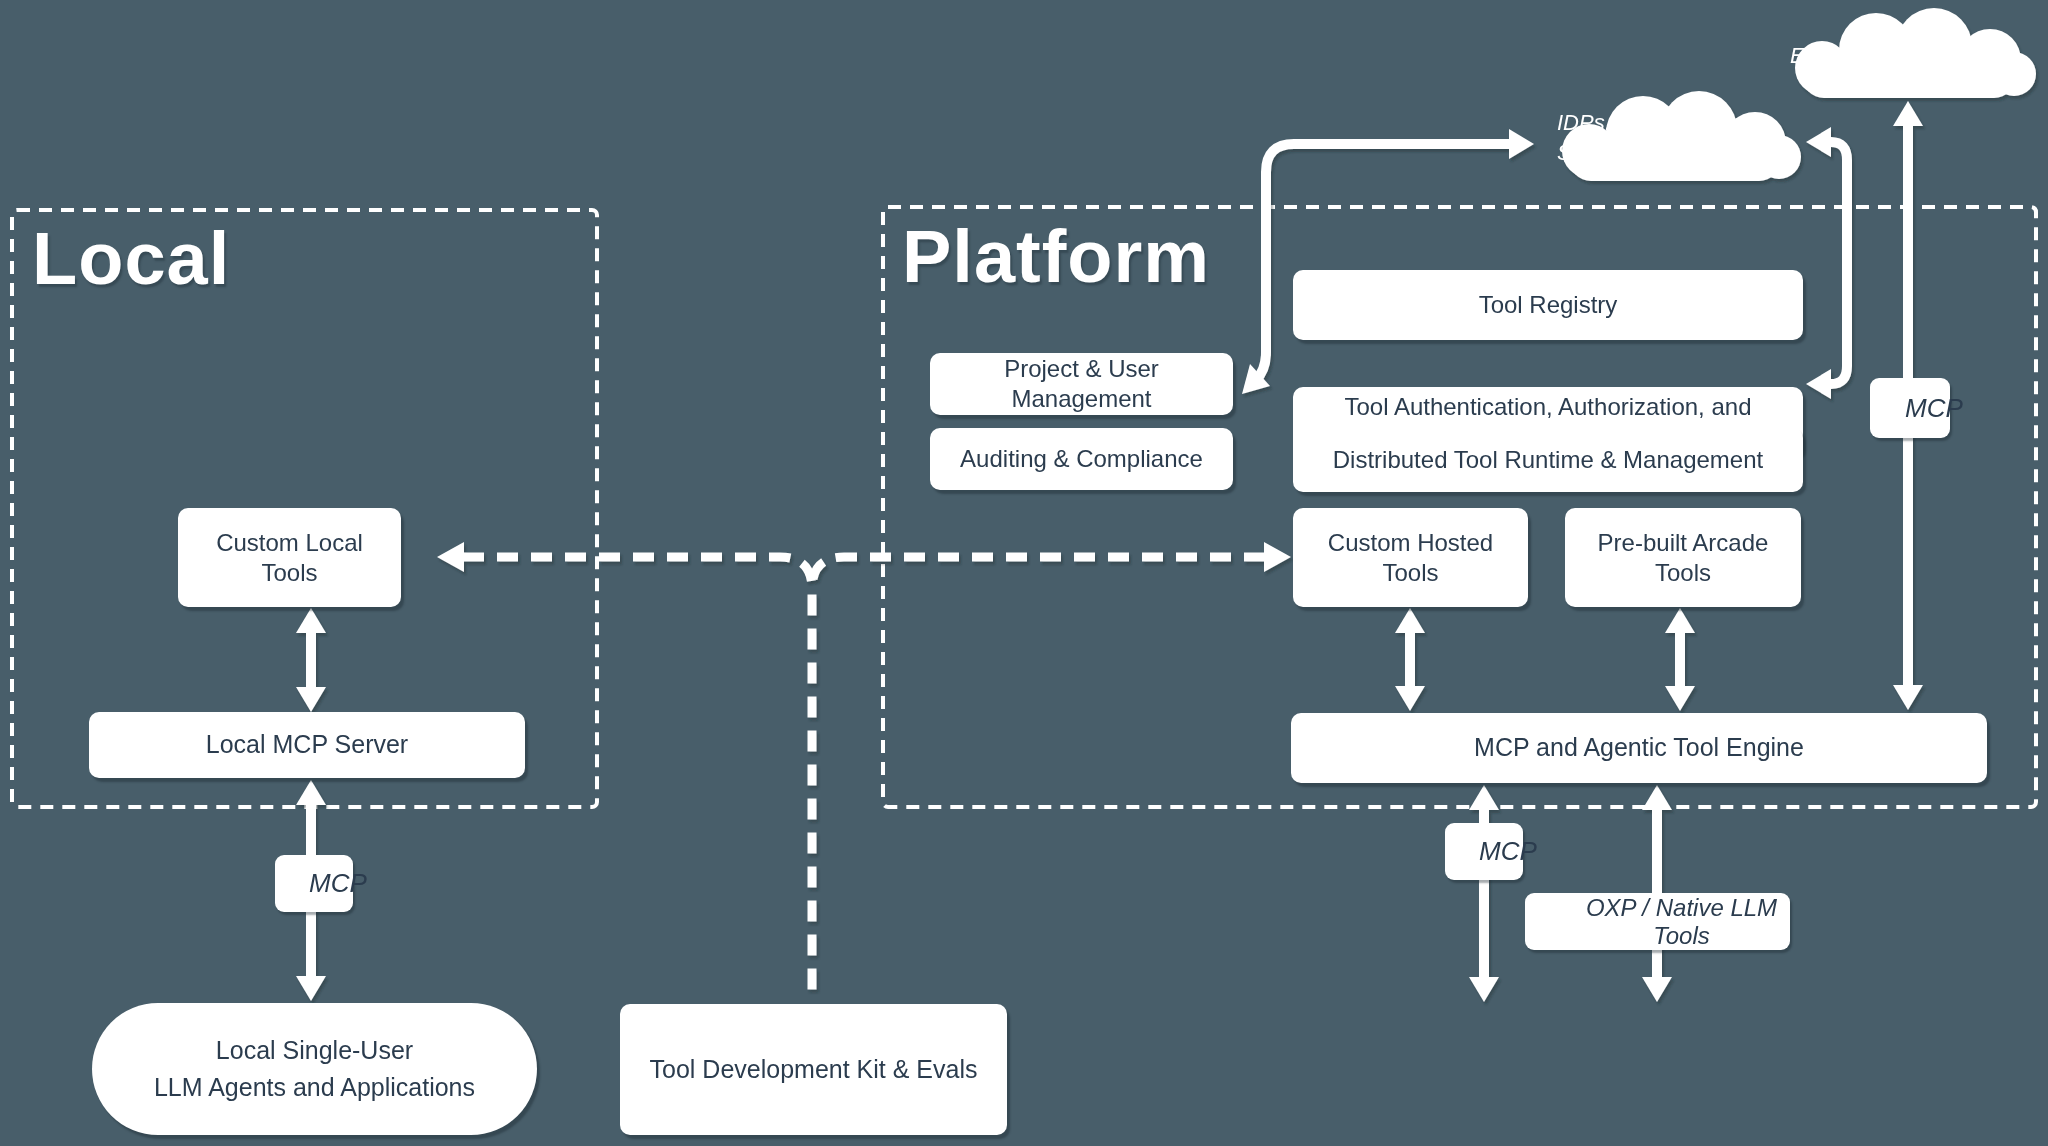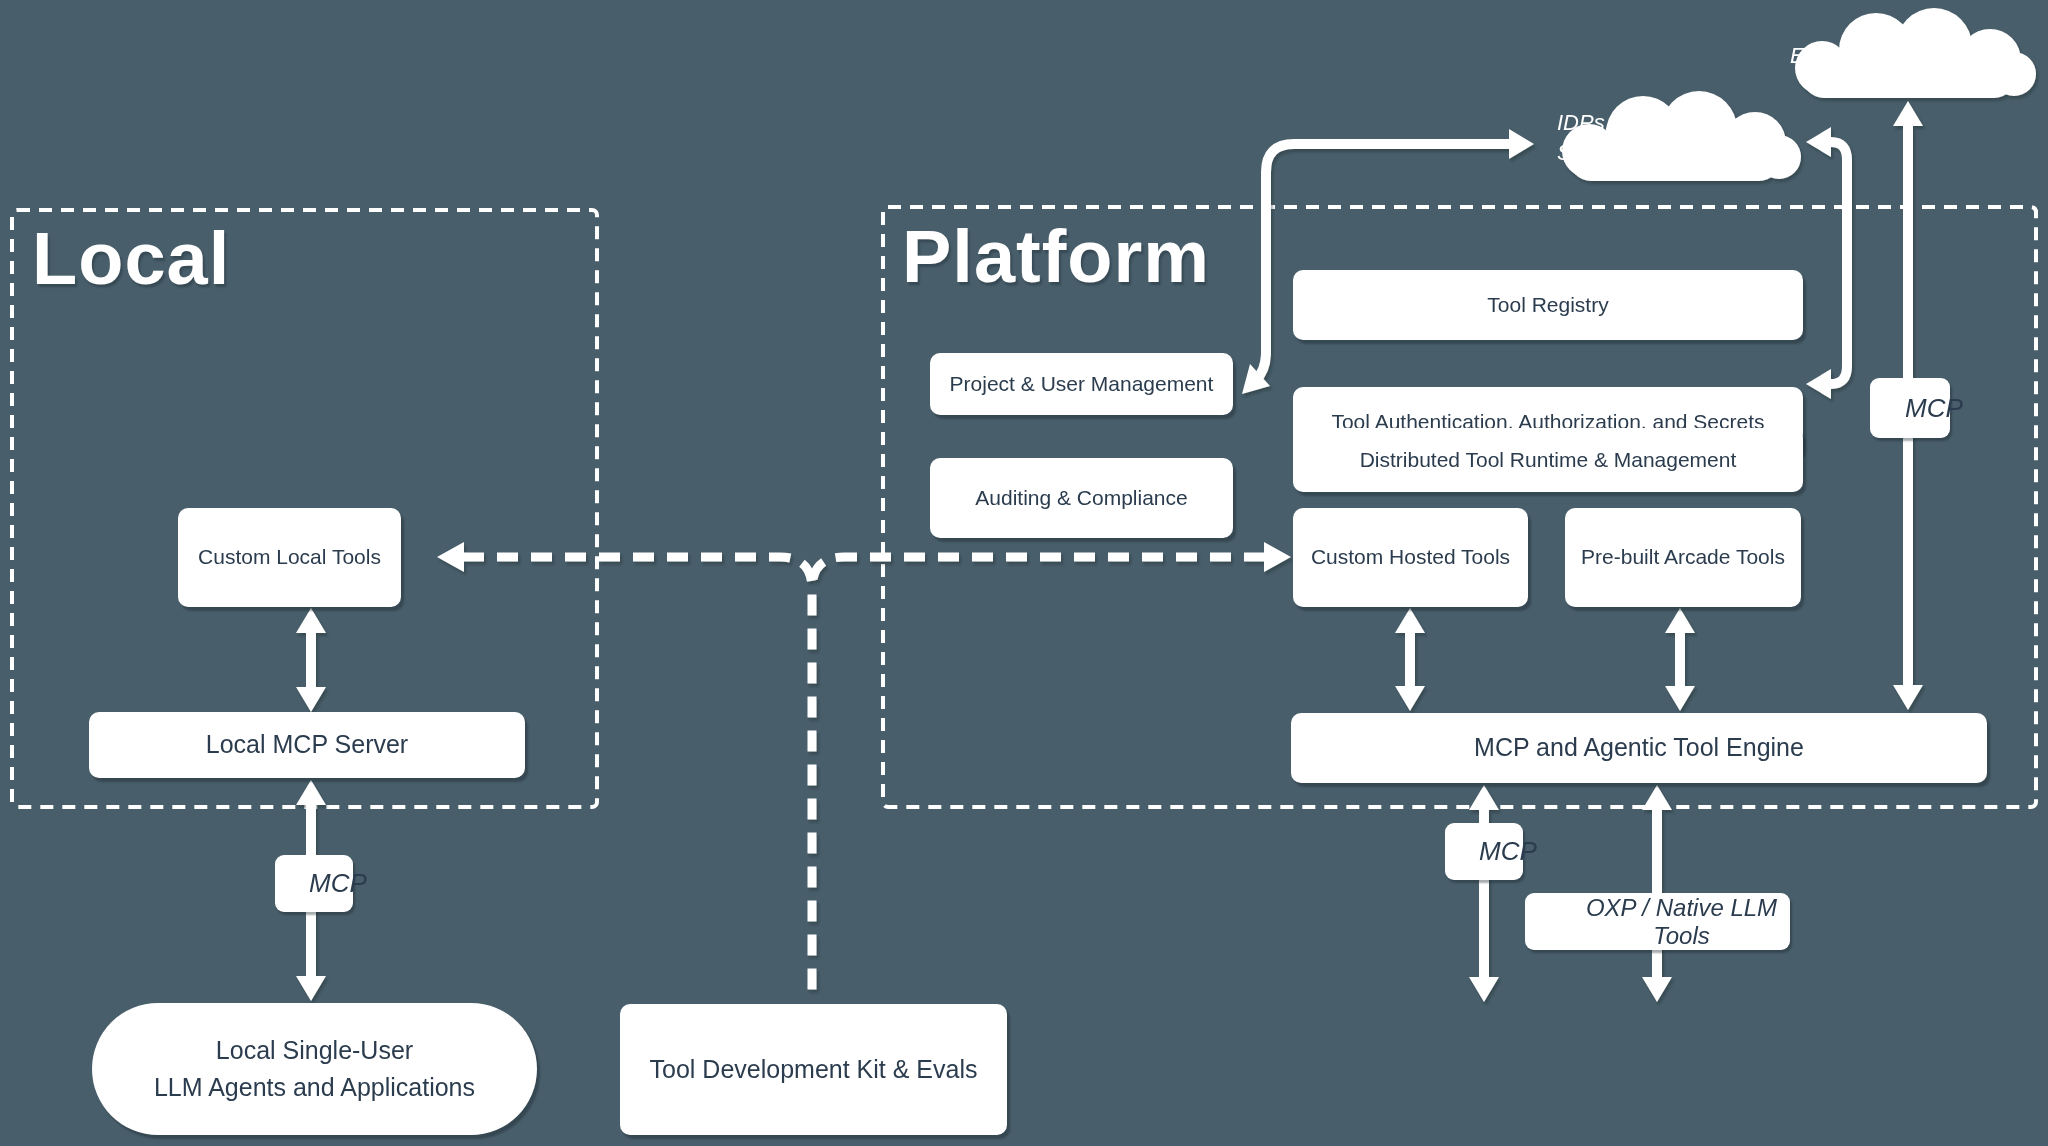--- a/index.html
+++ b/index.html
@@ -11,21 +11,21 @@
   svg.layer{position:absolute;left:0;top:0;width:2048px;height:1146px;}
   .abs{position:absolute;box-sizing:border-box;}
   .region-title{
     color:#ffffff;font-weight:bold;font-size:74px;letter-spacing:1px;
     text-shadow:2px 3px 2px rgba(23,37,46,.35);
   }
   .node{
     background:#ffffff;border-radius:10px;
     box-shadow:3px 4px 2px rgba(23,37,46,.38);
     display:flex;align-items:center;justify-content:center;text-align:center;
-    color:#2b3c4e;font-size:21px;line-height:1.25;padding:4px 10px;
+    color:#2b3c4e;font-size:24px;line-height:1.25;padding:4px 10px;
   }
   .node.big{font-size:25px;}
   .node.boldtxt{font-weight:normal;font-size:25px;}
   .pill{
     background:#ffffff;border-radius:70px;
     box-shadow:3px 4px 2px rgba(23,37,46,.38);
     display:flex;flex-direction:column;align-items:center;justify-content:center;
     text-align:center;color:#2b3c4e;font-weight:normal;font-size:25px;line-height:1.5;
   }
   .tag{
@@ -149,21 +149,21 @@
     <span>External MCP Servers</span>
   </div>
   <div class="abs cloud-text" style="left:1557px;top:100px;width:236px;height:76px;">
     <span>IDPs, &amp; Entitlement</span>
     <span>Servers</span>
   </div>
 
   <div class="abs node" style="left:1293px;top:270px;width:510px;height:70px;">Tool Registry</div>
   <div class="abs node" style="left:930px;top:353px;width:303px;height:62px;">Project &amp; User Management</div>
   <div class="abs node" style="left:1293px;top:350px;width:510px;height:70px;margin-top:37px;">Tool Authentication, Authorization, and Secrets</div>
-  <div class="abs node" style="left:930px;top:428px;width:303px;height:80px;margin-top:30px;">Auditing &amp; Compliance</div>
+  <div class="abs node" style="left:930px;top:428px;width:303px;height:62px;">Auditing &amp; Compliance</div>
   <div class="abs node" style="left:1293px;top:428px;width:510px;height:64px;">Distributed Tool Runtime &amp; Management</div>
   <div class="abs node" style="left:1293px;top:508px;width:235px;height:99px;">Custom Hosted Tools</div>
   <div class="abs node big" style="left:1291px;top:713px;width:696px;height:70px;">MCP and Agentic Tool Engine</div>
   <div class="abs node" style="left:1565px;top:508px;width:236px;height:99px;">Pre-built Arcade Tools</div>
 
   <div class="abs node" style="left:178px;top:508px;width:223px;height:99px;">Custom Local Tools</div>
   <div class="abs node big" style="left:89px;top:712px;width:436px;height:66px;">Local MCP Server</div>
 
   <div class="abs tag" style="left:275px;top:855px;width:78px;height:57px;">MCP</div>
   <div class="abs tag" style="left:1445px;top:823px;width:78px;height:57px;">MCP</div>

